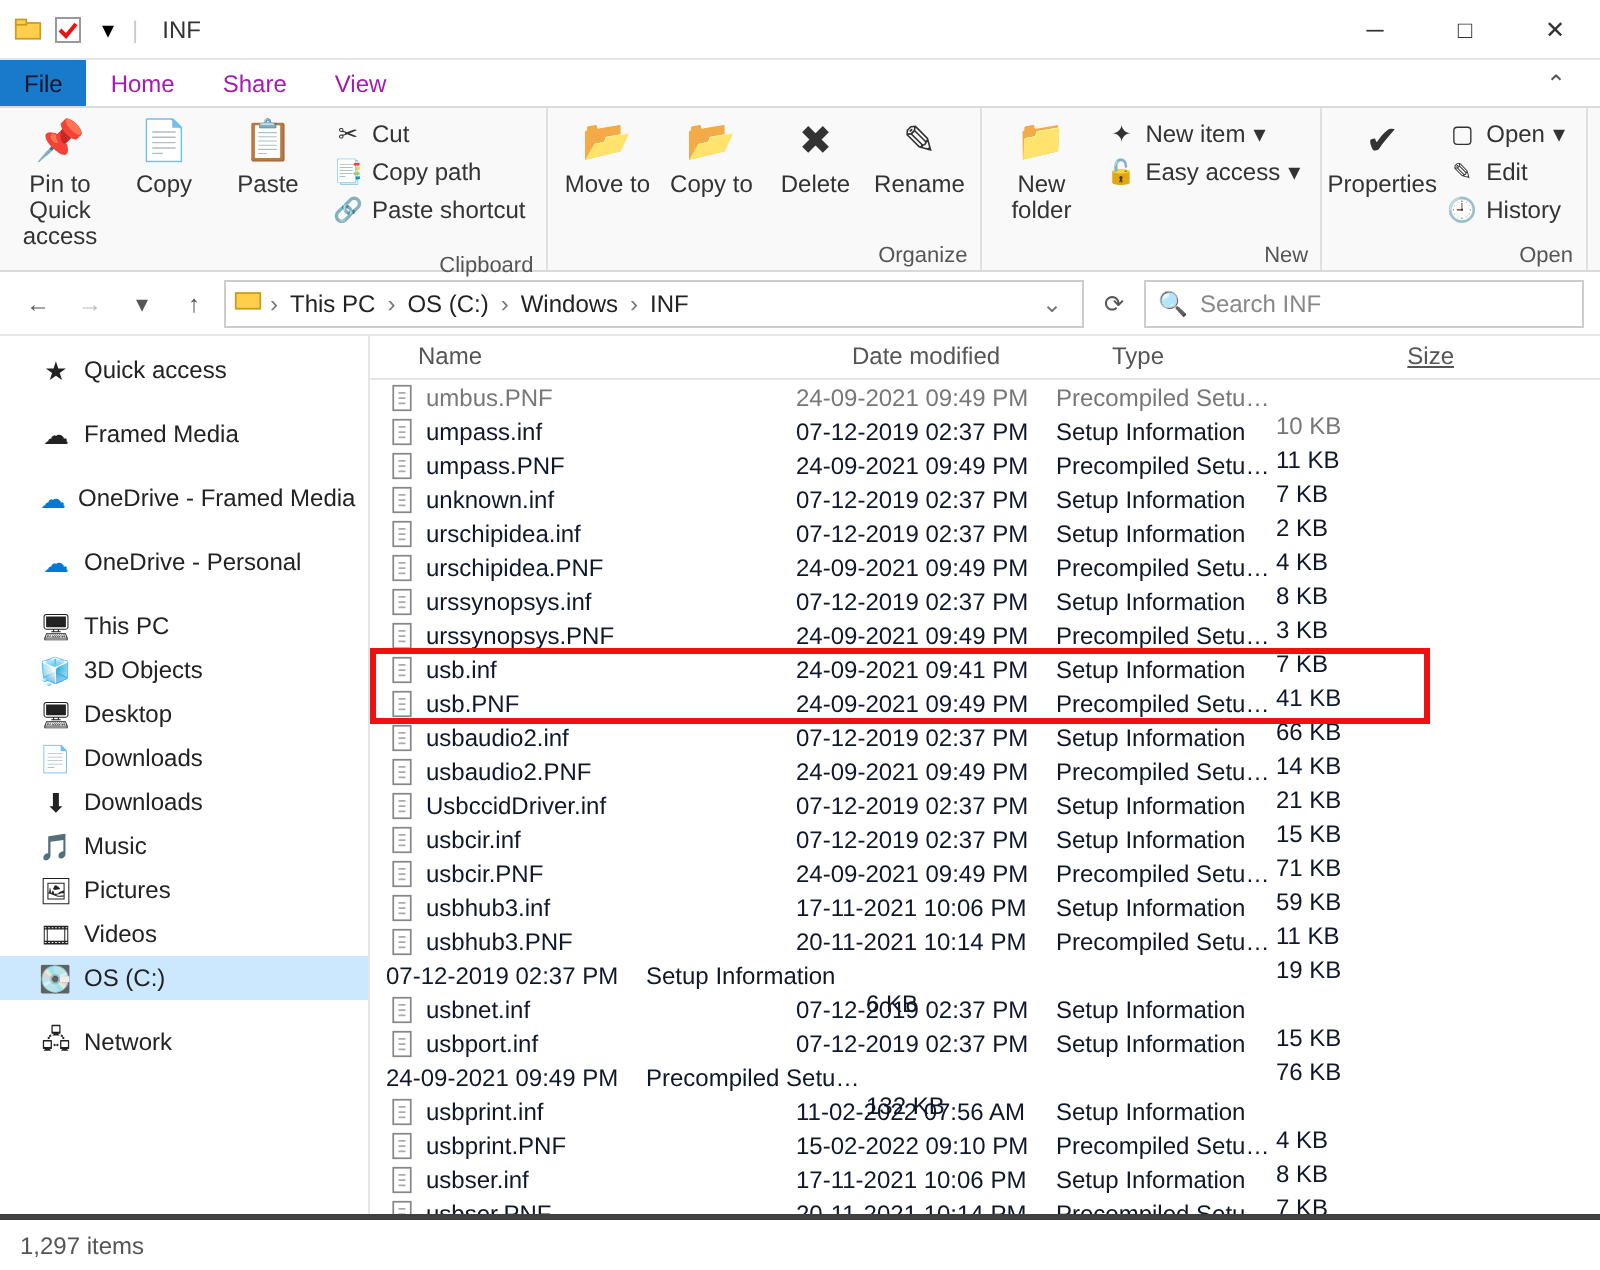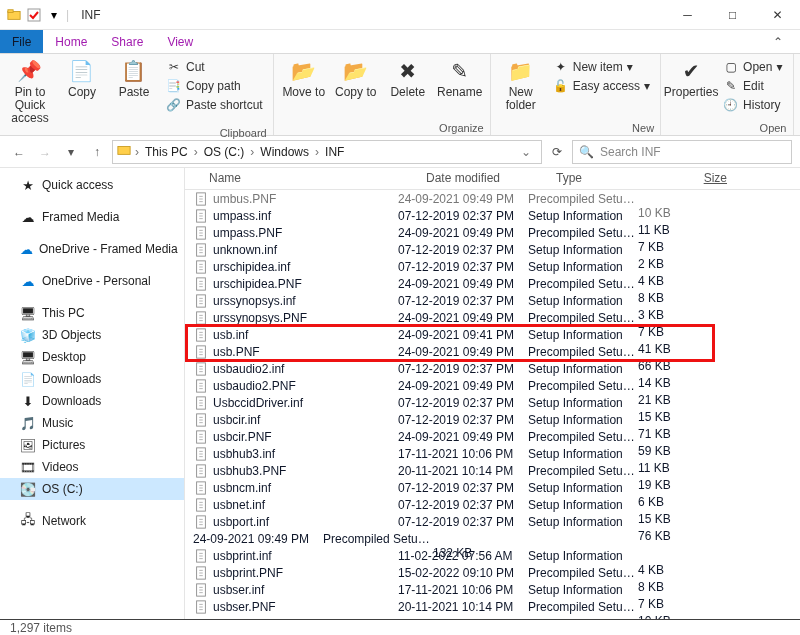--- a/index.html
+++ b/index.html
@@ -52,21 +52,21 @@
 .rows { flex: 1; overflow: hidden; }
 .row { display: flex; height: 17px; align-items: center; color: #0f172a; }
 .row.dim { color: #777; }
 .row .c-name { width: 205px; display: flex; align-items: center; gap: 4px; padding-left: 8px; overflow:hidden; white-space:nowrap; }
 .row .c-name .fico { width: 16px; height: 16px; display: inline-flex; align-items: center; justify-content: center; }
 .row .c-date { width: 130px; padding-left: 8px; }
 .row .c-type { width: 118px; padding-left: 8px; overflow: hidden; text-overflow: ellipsis; white-space: nowrap; }
 .row .c-size { width: 70px; text-align: left; padding-right: 8px; margin-top: 28px; }
 .hlbox { position: absolute; border: 3px solid #e11; pointer-events: none; }
 
-.status { height: 16px; border-top: 1px solid #404040; display: flex; align-items: center; padding: 0 10px; color: #555; }
+.status { height: 28px; border-top: 3px solid #404040; display: flex; align-items: center; padding: 0 10px; color: #555; }
 
 .fileico { width:14px; height:14px; display:inline-block; }
 </style>
 </head>
 <body>
 
 <div class="titlebar">
   <div class="qat">
     <span class="qat-icon">
         <svg class="fileico" viewBox="0 0 16 16">
@@ -530,29 +530,20 @@
                 <path d="M6 5h4M6 8h4M6 11h4" stroke="#aaa"></path>
               </svg>
             </span>
             <span>usbhub3.PNF</span>
           </div>
           <div class="c-date">20-11-2021 10:14 PM</div>
           <div class="c-type">Precompiled Setu…</div>
           <div class="c-size">19 KB</div>
         </div>
         <div class="row">
-          <div class="c-name">
-            <span class="fico">
-              <svg width="14" height="14" viewBox="0 0 16 16">
-                <rect x="3" y="1" width="10" height="14" fill="#fff" stroke="#888"></rect>
-                <path d="M6 5h4M6 8h4M6 11h4" stroke="#aaa"></path>
-              </svg>
-            </span>
-            <span>usbncm.inf</span>
-          </div>
           <div class="c-date">07-12-2019 02:37 PM</div>
           <div class="c-type">Setup Information</div>
           <div class="c-size">6 KB</div>
         </div>
         <div class="row">
           <div class="c-name">
             <span class="fico">
               <svg width="14" height="14" viewBox="0 0 16 16">
                 <rect x="3" y="1" width="10" height="14" fill="#fff" stroke="#888"></rect>
                 <path d="M6 5h4M6 8h4M6 11h4" stroke="#aaa"></path>

